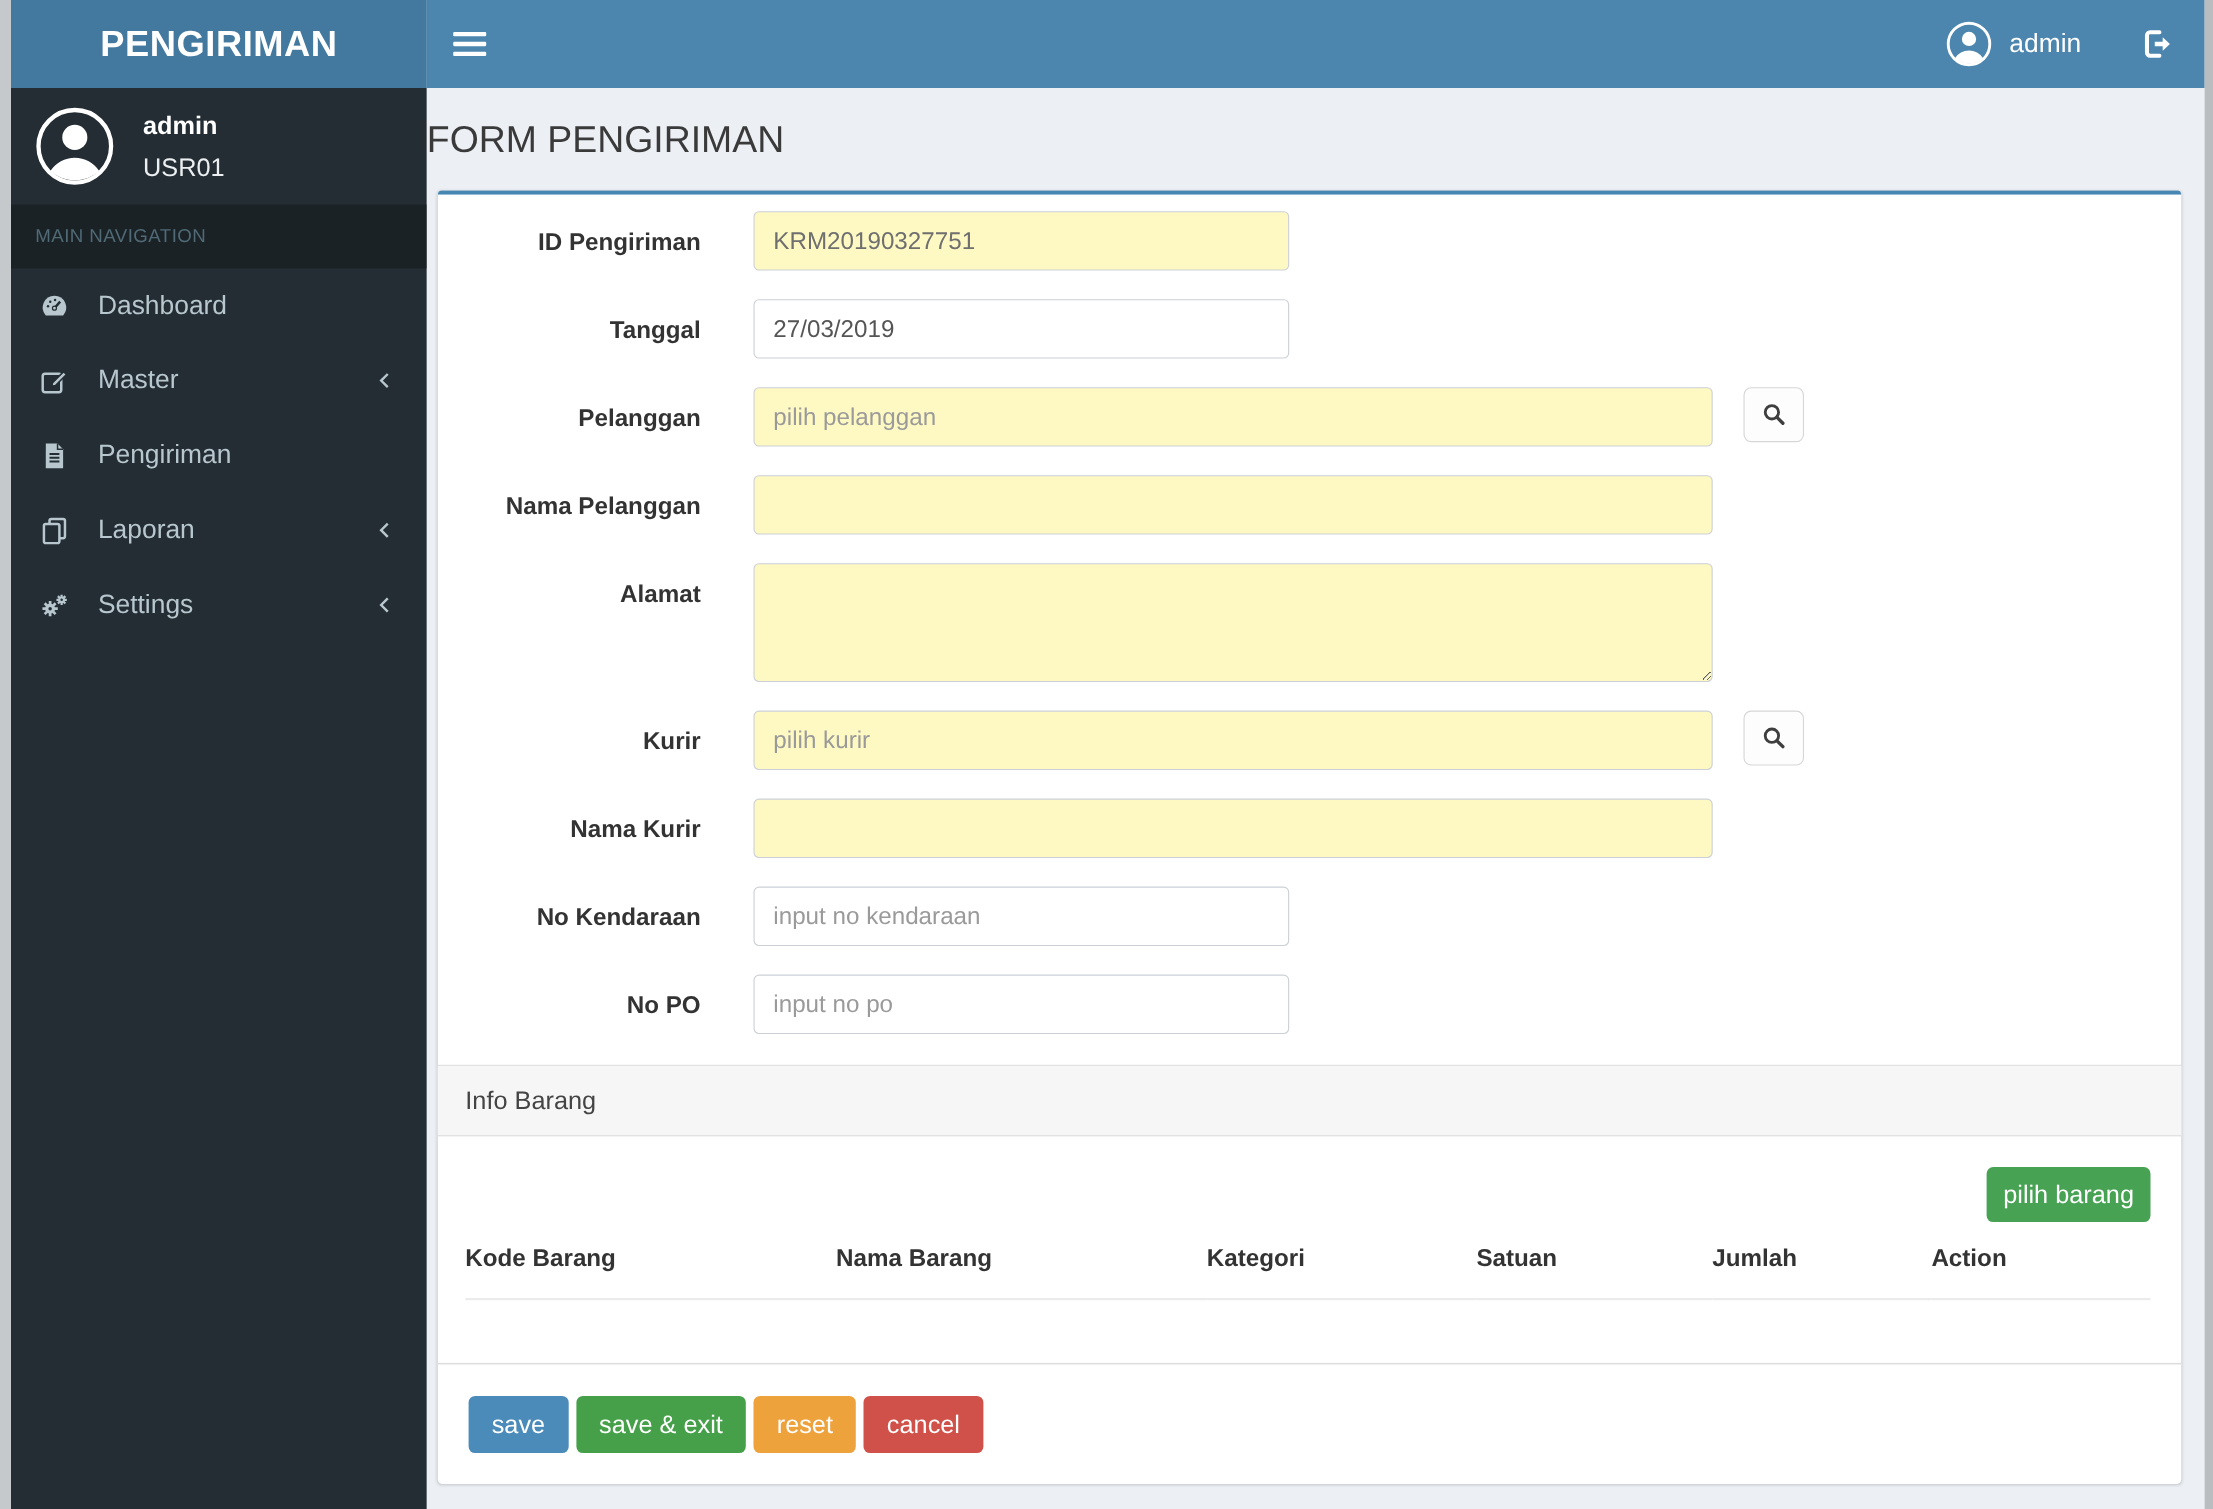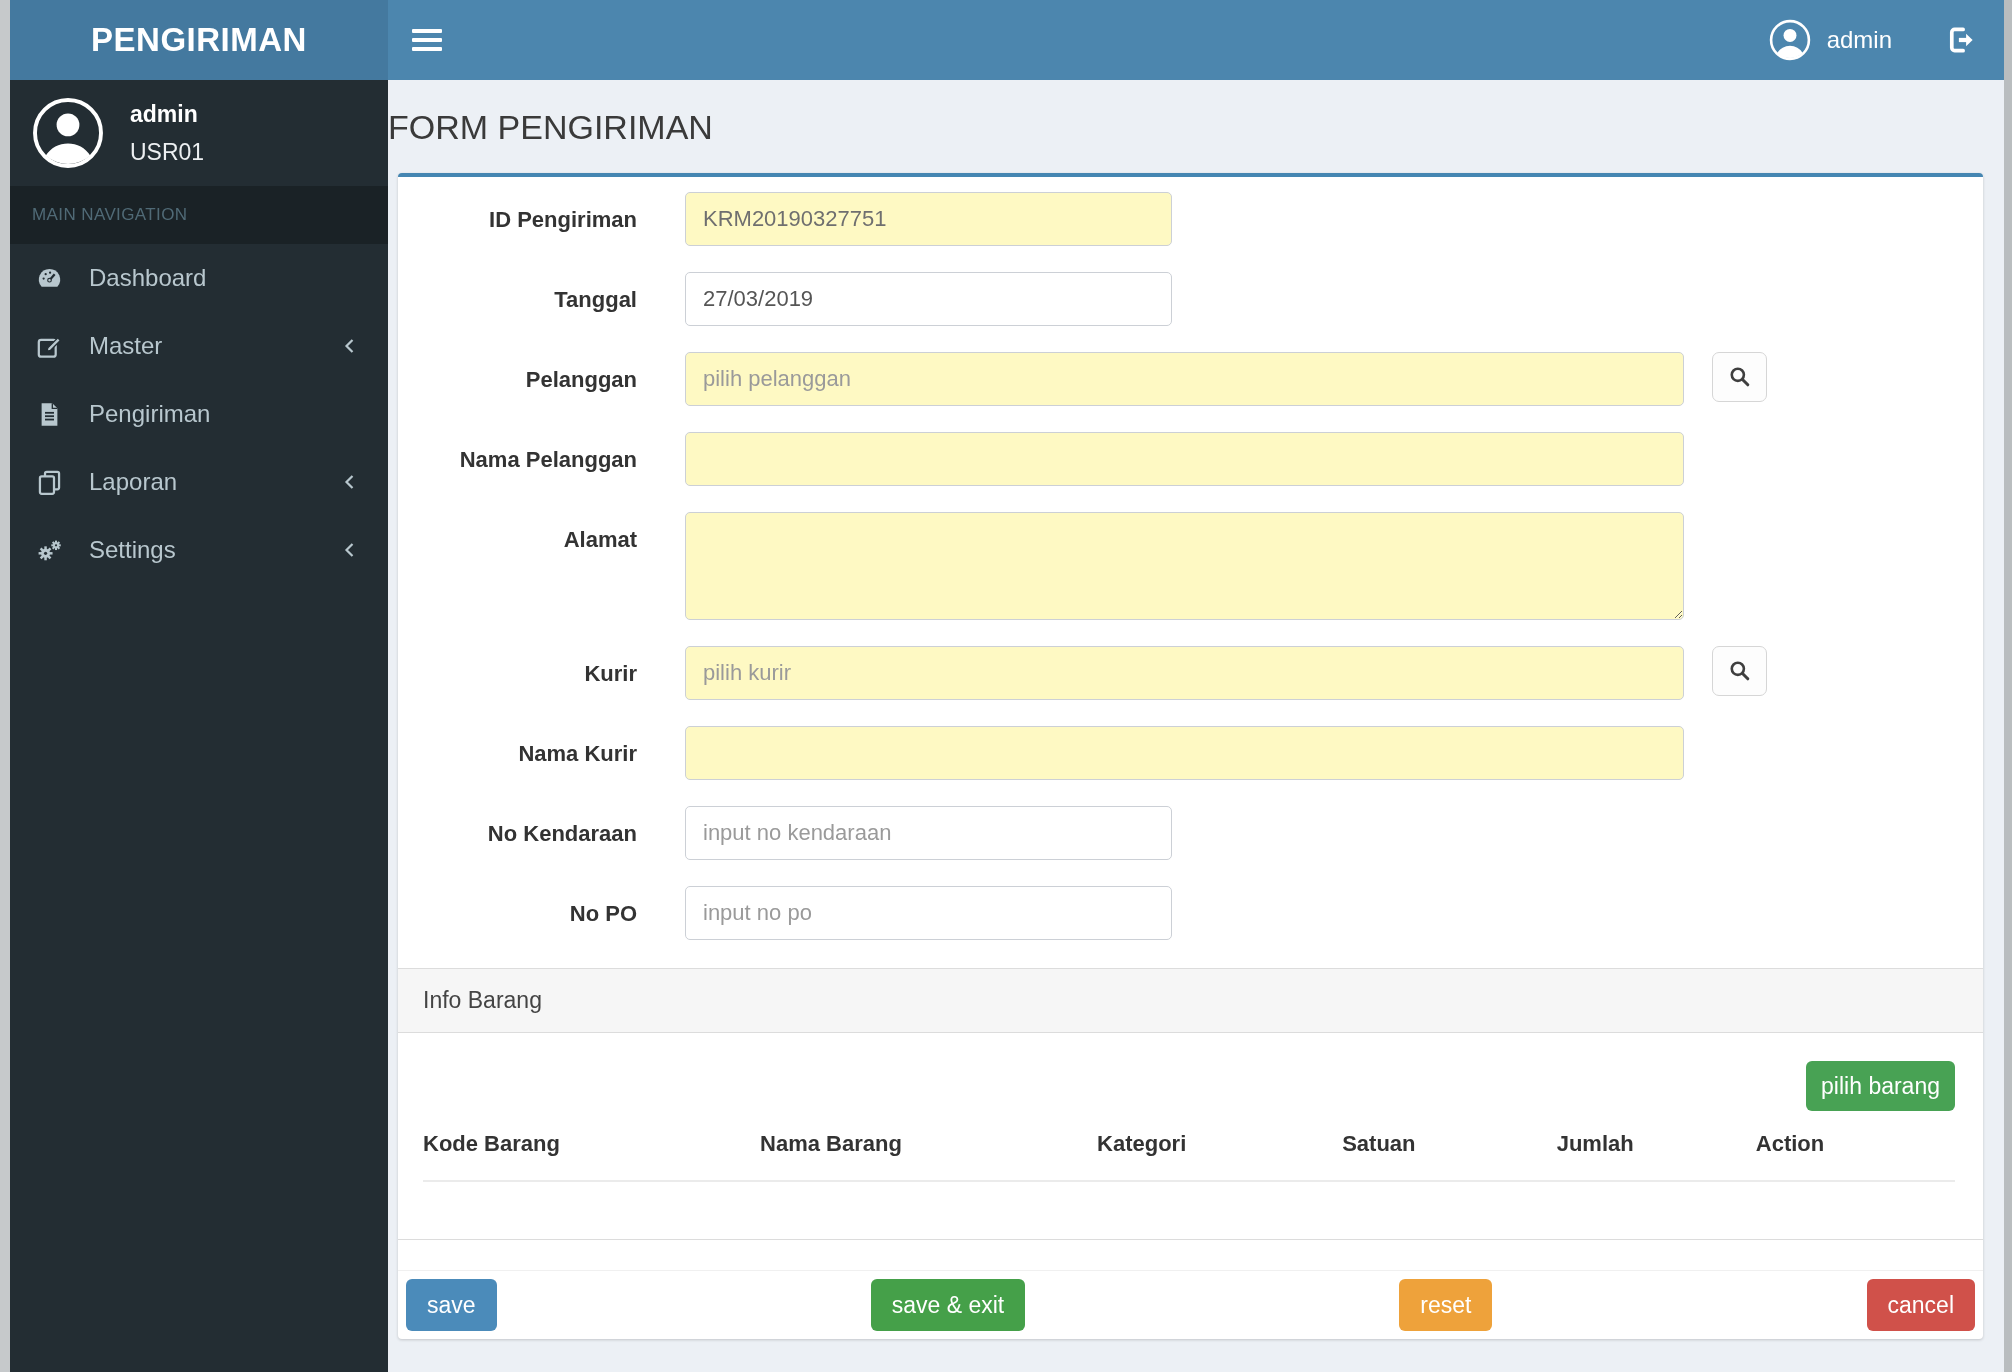--- a/index.html
+++ b/index.html
@@ -75,21 +75,21 @@
     width: 239px; flex: none; text-align: right;
     font-weight: bold; font-size: 22px; color: #333; padding-top: 15px;
   }
   .fwrap { margin-left: 48px; display: flex; align-items: flex-start; }
   .fctrl {
     height: 54px; border: 1px solid #ccd0d6; border-radius: 5px;
     padding: 0 17px; font-size: 22px; font-family: inherit;
     color: #555; background: #fff; outline: none;
   }
   .fctrl.short { width: 487px; }
-  .fctrl.long  { width: 999px; }
+  .fctrl.long  { width: 872px; }
   .fctrl[readonly] { background: #fef9c3; color: #6f6f6f; }
   .fctrl::placeholder { color: #9a9a9a; opacity: 1; }
   textarea.fctrl { height: 108px; padding-top: 12px; resize: both; }
   .search-btn {
     width: 55px; height: 50px; margin-left: 28px; flex: none;
     background: #fdfdfd; border: 1px solid #d6d6d6; border-radius: 7px;
     display: flex; align-items: center; justify-content: center; cursor: pointer;
   }
   .search-btn svg { width: 26px; height: 26px; }
 
@@ -108,22 +108,22 @@
   }
   table.items { width: 100%; border-collapse: collapse; margin-top: 6px; }
   table.items th {
     text-align: left; font-size: 22px; color: #333; font-weight: bold;
     padding: 14px 0 23px; border-bottom: 2px solid #ebebeb;
   }
   table.items td.spacer { height: 58px; }
 
   
   .box-footer {
-    border-top: 1px solid #f0f0f0; margin-top: 30px;
-    padding: 8px; display: flex; gap: 7px; justify-content: space-between;
+    border-top: 1px solid #f0f0f0; 
+    padding: 28px; display: flex; gap: 7px;
   }
   .btn {
     height: 52px; padding: 0 21px; color: #fff; font-size: 23px;
     font-family: inherit; border: none; border-radius: 6px; cursor: pointer;
   }
   .btn-primary { background: #4b8bba; }
   .btn-success { background: #45a049; }
   .btn-warning { background: #eea23b; }
   .btn-danger  { background: #d0514a; }
 </style>

